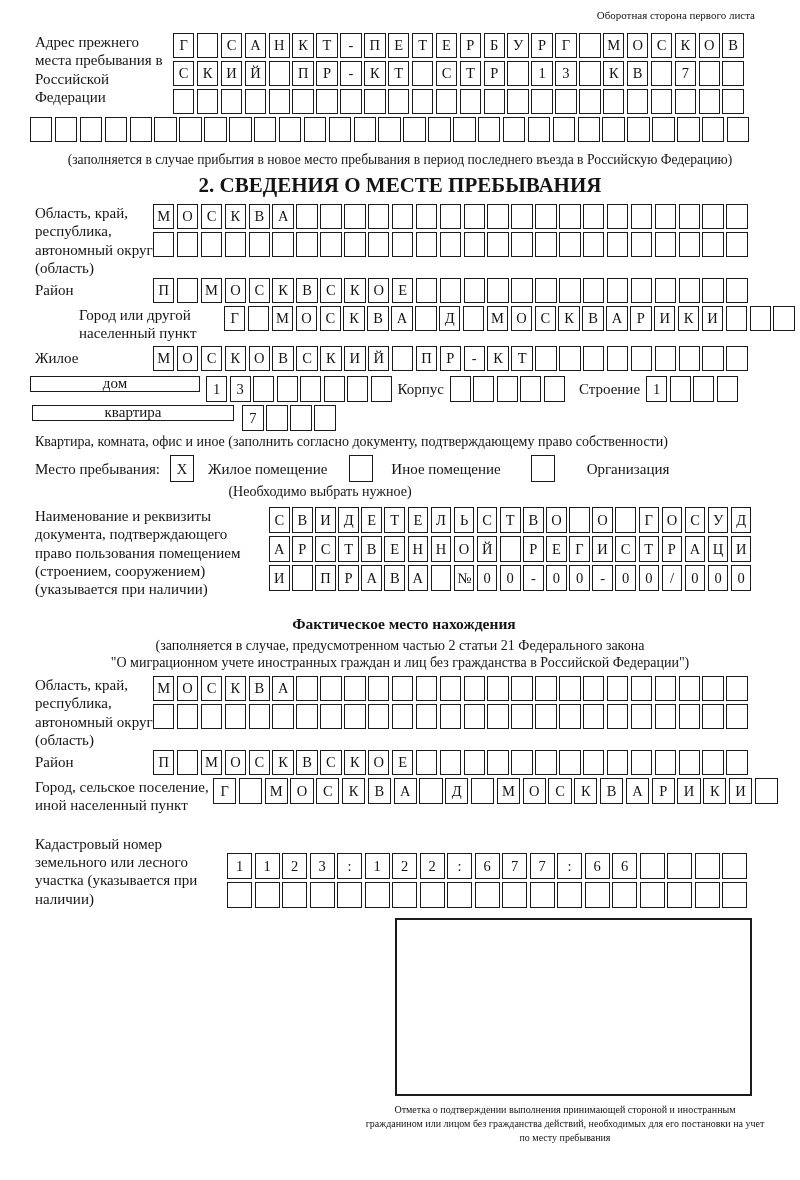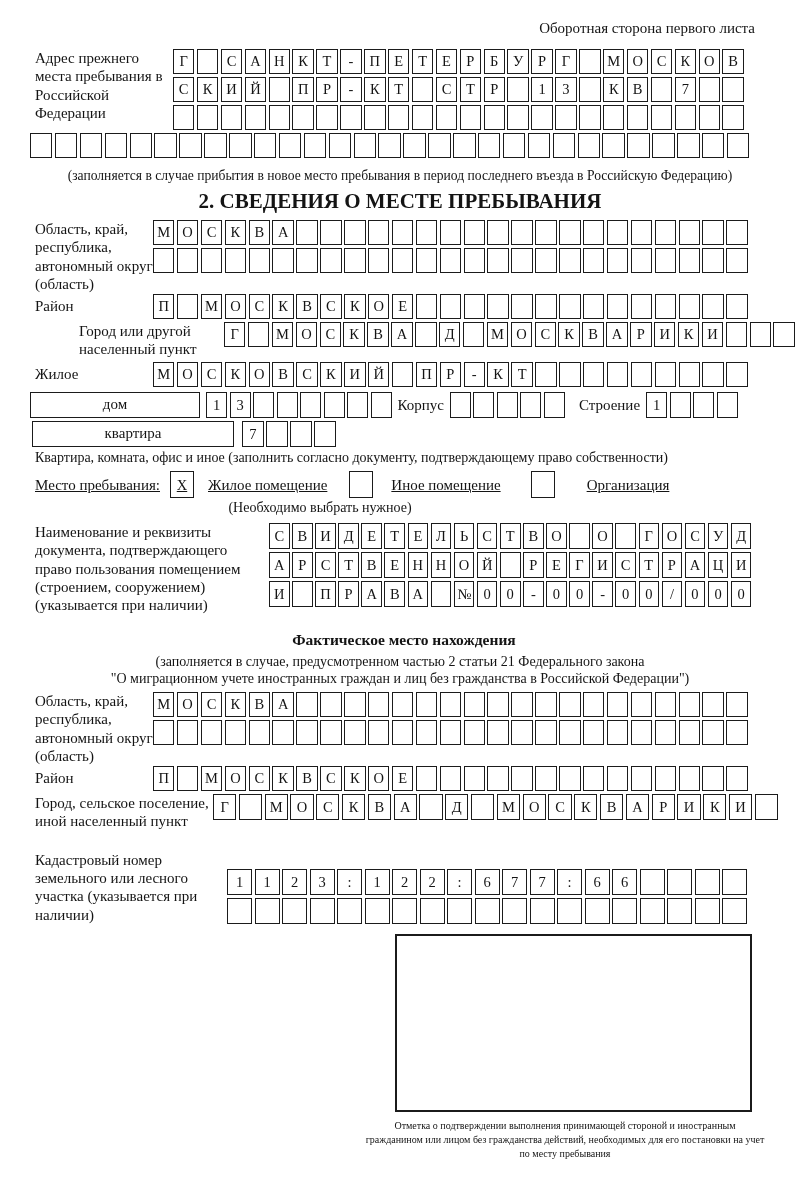--- a/index.html
+++ b/index.html
@@ -1,35 +1,35 @@
 <!DOCTYPE html>
 <html><head>
 <meta charset="utf-8">
 <style>
   html,body{margin:0;padding:0;background:#fff;}
   .page{
     width:800px;height:1180px;background:#ffffff;overflow:hidden;
     font-family:"Liberation Serif","DejaVu Serif",serif;color:#141414;
     position:relative;box-sizing:border-box;
   }
-  .back-note{margin:20px 45px 0 0;text-align:right;font-size:15px;}
+  .back-note{margin:9px 45px 0 0;text-align:right;font-size:11px;}
   .field{display:flex;margin-left:35px;align-items:flex-start;}
   .lbl{font-size:15px;line-height:1.22;flex:0 0 auto;}
   .rows{display:flex;flex-direction:column;gap:3px;}
   .cells{display:flex;gap:2.5px;--cw:21.4px;--chh:25px;}
   .cell{
     flex:0 0 auto;width:var(--cw);height:var(--chh);box-sizing:border-box;
     border:1.7px solid #1b1b1b;display:flex;align-items:center;justify-content:center;
     font-size:14.5px;line-height:1;background:#fff;
   }
   .note{font-size:13.6px;text-align:center;line-height:1.25;}
   .h-main{font-size:21px;font-weight:bold;text-align:center;margin:4px 0 0 0;}
   .h-sub{font-size:15.5px;font-weight:bold;text-align:center;}
   .widebox{
-    box-sizing:border-box;border:1.7px solid #1b1b1b;height:26px;
+    box-sizing:border-box;border:1.7px solid #1b1b1b;height:16px;
     display:flex;align-items:center;justify-content:center;font-size:15px;background:#fff;
   }
   .inline-lbl{font-size:15px;line-height:26px;white-space:nowrap;}
   .stamp-box{box-sizing:border-box;border:2px solid #1b1b1b;background:#fff;}
 </style>
 </head>
 <body>
 
 <div class="page">
 
@@ -338,21 +338,21 @@
     <div class="widebox" style="width:202px;">квартира</div>
     <div class="cells" style="--cw:21.5px;--chh:26px;">
         <span class="cell">7</span>
         <span class="cell"></span>
         <span class="cell"></span>
         <span class="cell"></span>
       </div>
   </div>
   <div class="note" style="margin:2px 0 0 35px;text-align:left;font-size:14px;">Квартира, комната, офис и иное (заполнить согласно документу, подтверждающему право собственности)</div>
 
-  <div style="display:flex;margin:5px 0 0 35px;align-items:flex-end;text-decoration:underline;">
+  <div style="display:flex;margin:5px 0 0 35px;align-items:flex-end;">
     <div class="inline-lbl">Место пребывания:</div>
     <div class="cells" style="margin-left:10px;--cw:24px;--chh:27px;">
         <span class="cell">X</span>
       </div>
     <div class="inline-lbl" style="margin-left:14px;">Жилое помещение</div>
     <div class="cells" style="margin-left:22px;--cw:24px;--chh:27px;">
         <span class="cell"></span>
       </div>
     <div class="inline-lbl" style="margin-left:18px;">Иное помещение</div>
     <div class="cells" style="margin-left:30px;--cw:24px;--chh:27px;">

